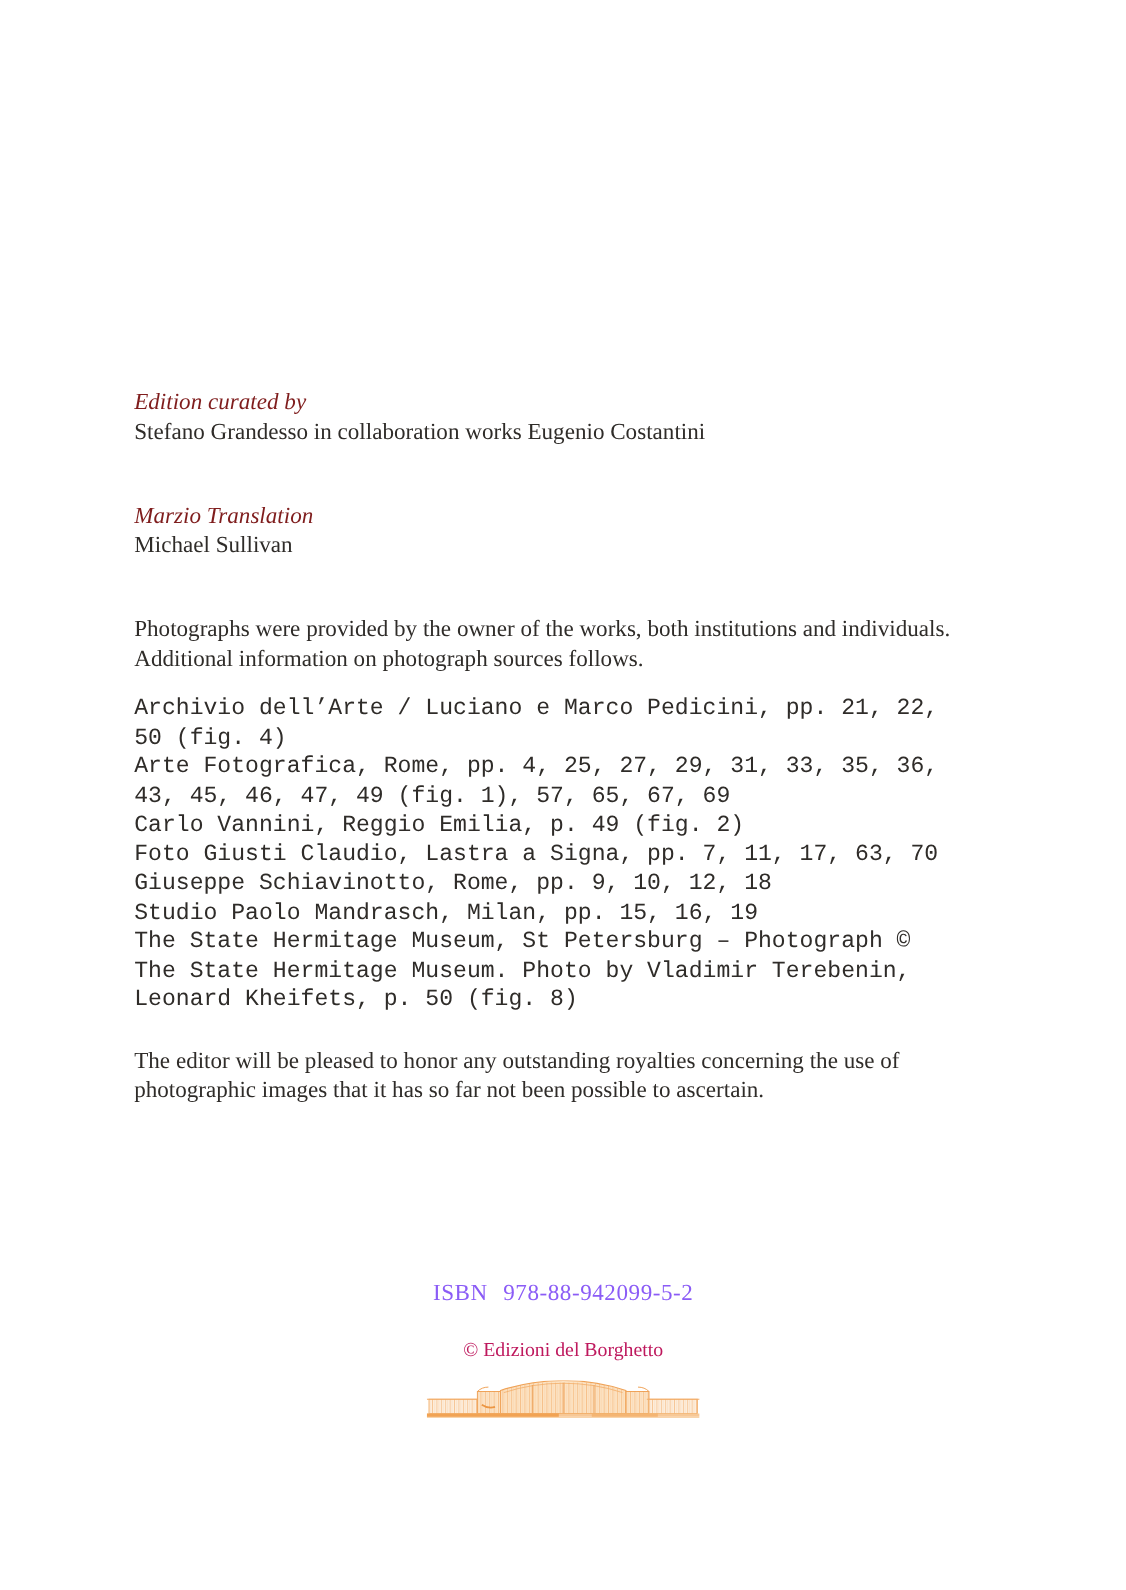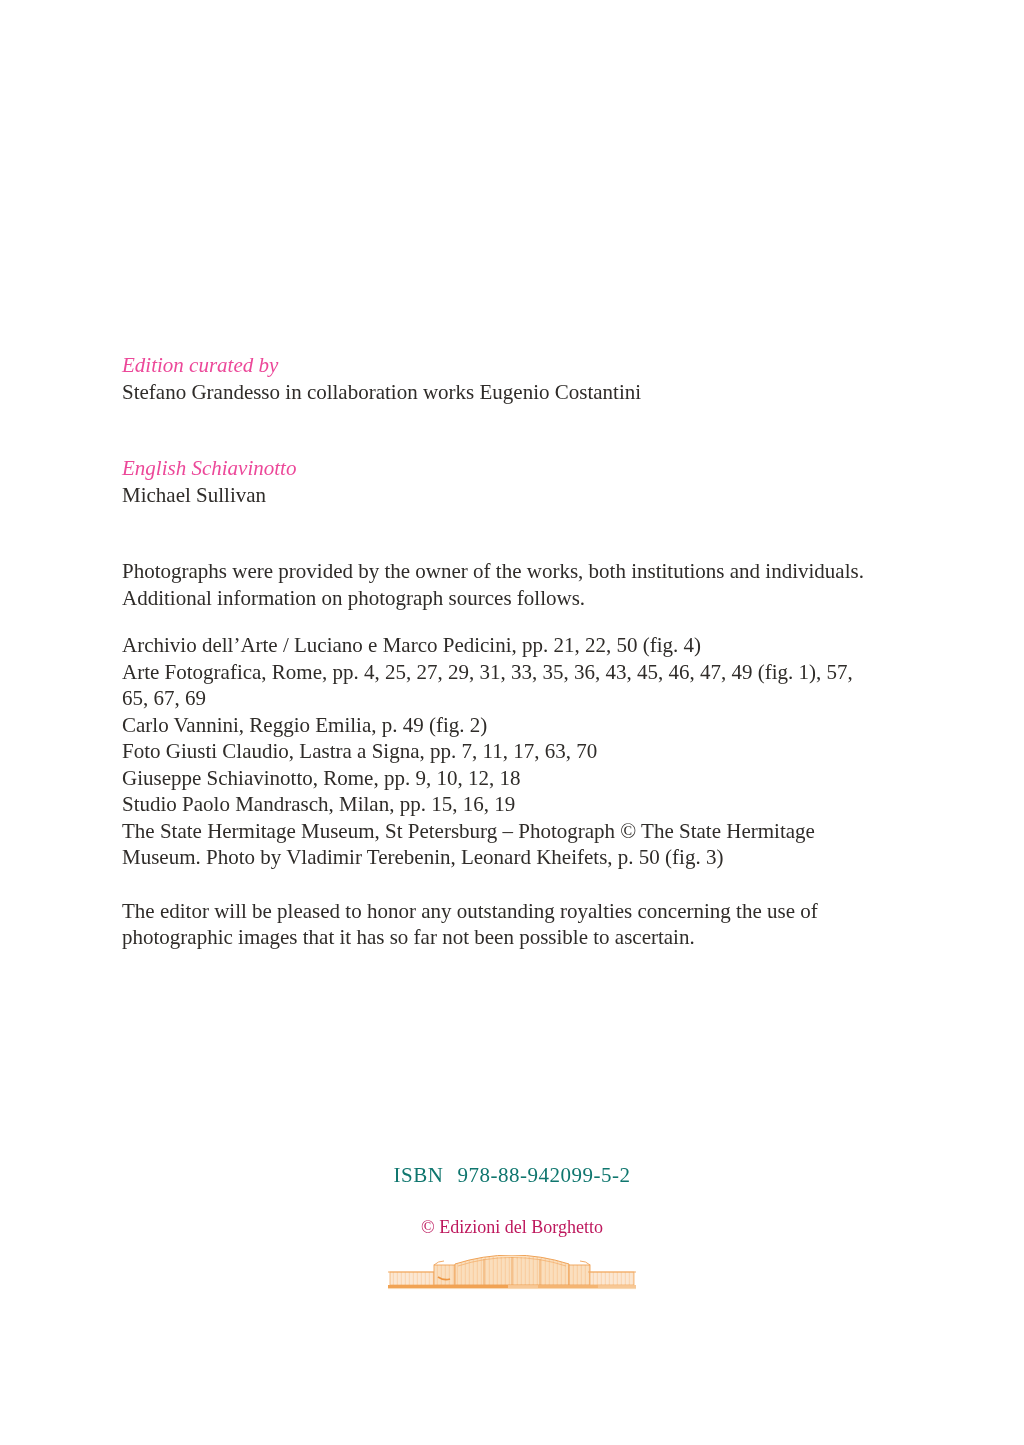--- a/index.html
+++ b/index.html
@@ -23,48 +23,48 @@
   }
 
   .text-block {
     padding: 352px 146px 0 122px; 
     font-size: 21px;
     line-height: 26.5px;
   }
 
   .section-heading {
     font-style: italic;
-    color: #ec4899;
+    color: #7f1d1d;
     font-size: 21px;
     line-height: 26.5px;
   }
 
   .section { margin-top: 0; }
   .section + .section { margin-top: 50px; }
 
   .section-translation { margin-top: 50px; }
   .section-credits { margin-top: 49px; }
 
-  .credits-list { margin-top: 21px; }
+  .credits-list { margin-top: 21px; font-family: Liberation Mono, monospace; }
   .credit-line { }
 
   .royalties { margin-top: 27px; }
 
   .bottom-block {
     position: absolute;
     left: 0;
     right: 0;
     top: 1163px;
     text-align: center;
   }
 
   .isbn-line {
     font-size: 21px;
     letter-spacing: 0.5px;
-    color: #0f766e;
+    color: #8b5cf6;
   }
   .isbn-label { margin-right: 14px; }
 
   .publisher-line {
     margin-top: 29px;
     font-size: 18px;
     color: #be185d;
   }
 
   .logo-wrap {
@@ -81,35 +81,35 @@
 <div class="page">
 
   <div class="text-block">
 
     <div class="section section-edition">
       <div class="section-heading">Edition curated by</div>
       <div class="section-body">Stefano Grandesso in collaboration works Eugenio Costantini</div>
     </div>
 
     <div class="section section-translation">
-      <div class="section-heading">English Schiavinotto</div>
+      <div class="section-heading">Marzio Translation</div>
       <div class="section-body">Michael Sullivan</div>
     </div>
 
     <div class="section section-credits">
       <div class="section-body">Photographs were provided by the owner of the works, both institutions and individuals. Additional information on photograph sources follows.</div>
 
       <div class="credits-list">
         <div class="credit-line">Archivio dell’Arte / Luciano e Marco Pedicini, pp. 21, 22, 50 (fig. 4)</div>
         <div class="credit-line">Arte Fotografica, Rome, pp. 4, 25, 27, 29, 31, 33, 35, 36, 43, 45, 46, 47, 49 (fig. 1), 57, 65, 67, 69</div>
         <div class="credit-line">Carlo Vannini, Reggio Emilia, p. 49 (fig. 2)</div>
         <div class="credit-line">Foto Giusti Claudio, Lastra a Signa, pp. 7, 11, 17, 63, 70</div>
         <div class="credit-line">Giuseppe Schiavinotto, Rome, pp. 9, 10, 12, 18</div>
         <div class="credit-line">Studio Paolo Mandrasch, Milan, pp. 15, 16, 19</div>
-        <div class="credit-line">The State Hermitage Museum, St Petersburg – Photograph © The State Hermitage Museum. Photo by Vladimir Terebenin, Leonard Kheifets, p. 50 (fig. 3)</div>
+        <div class="credit-line">The State Hermitage Museum, St Petersburg – Photograph © The State Hermitage Museum. Photo by Vladimir Terebenin, Leonard Kheifets, p. 50 (fig. 8)</div>
       </div>
 
       <div class="royalties">The editor will be pleased to honor any outstanding royalties concerning the use of photographic images that it has so far not been possible to ascertain.</div>
     </div>
 
   </div>
 
   <div class="bottom-block">
 
     <div class="isbn-line">

